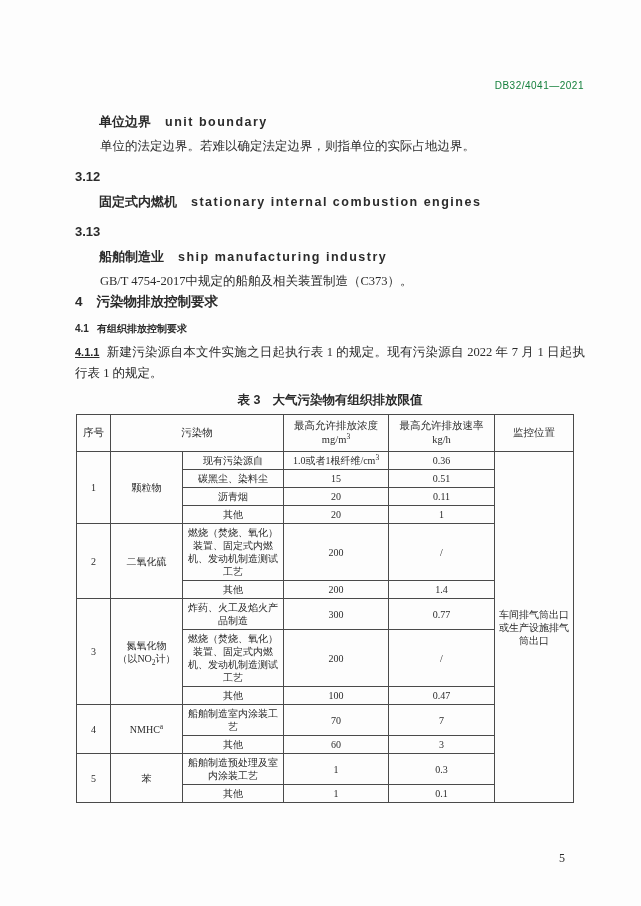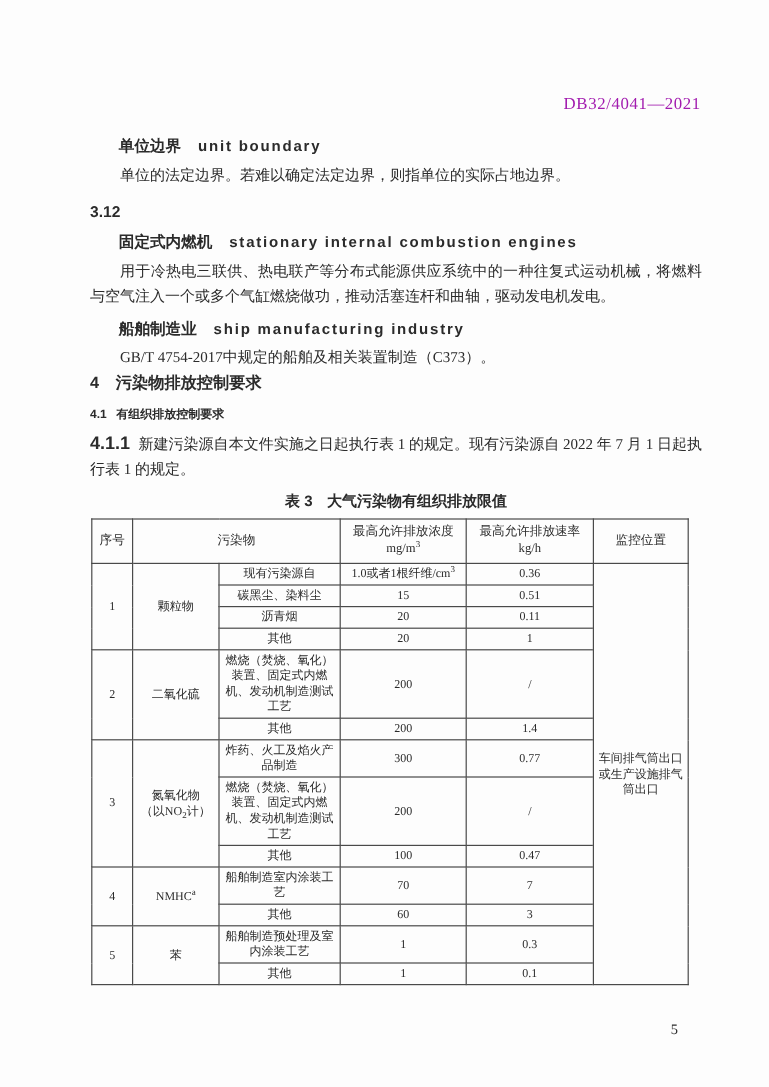--- a/index.html
+++ b/index.html
@@ -11,24 +11,24 @@
     margin: 0 auto;
     background: #fdfdfd;
     font-family: "Liberation Serif", serif;
     color: #2b2b2b;
     overflow: hidden;
   }
   .header-code {
     position: absolute;
     top: 80px;
     right: 57px;
-    font-size: 14px;
+    font-size: 10px;
     letter-spacing: 0.5px;
-    font-family: Liberation Serif, serif;
-    color: #a21caf;
+    font-family: Liberation Sans, sans-serif;
+    color: #15803d;
   }
   .content {
     position: absolute;
     left: 75px;
     right: 56px;
     top: 112px;
     display: flow-root;
   }
   .term {
     font-family: "Liberation Sans", sans-serif;
@@ -74,22 +74,23 @@
   .p411 {
     font-size: 12.5px;
     line-height: 21px;
     text-align: justify;
     margin-top: 4px;
     text-indent: 0;
   }
   .p411 .cnum {
     font-family: "Liberation Sans", sans-serif;
     font-weight: bold;
-    font-size: 15px;
+    font-size: 11px;
     margin-right: 7px;
+    text-decoration: underline;
   }
   .table-title {
     font-family: "Liberation Sans", sans-serif;
     font-weight: bold;
     font-size: 12.5px;
     text-align: center;
     margin-top: 8px;
   }
   .table-title .ttxt { margin-left: 12px; text-align: right; }
   table.limits {
@@ -137,22 +138,22 @@
   <div class="content">
 
     <p class="term"><span>单位边界</span><span class="en">unit boundary</span></p>
 
     <p class="para">单位的法定边界。若难以确定法定边界，则指单位的实际占地边界。</p>
 
     <p class="clause">3.12</p>
 
     <p class="term"><span>固定式内燃机</span><span class="en">stationary internal combustion engines</span></p>
 
-    <p class="para two-line">用于冷热电三联供、热电联产等分布式能源供应系统中的一种往复式运动机械，将燃料与空气注入一个或多个气缸燃烧做功，推动活塞连杆和曲轴，驱动发电机发电。</p>
-
+
+    <p class="clause">3.13</p>
 
     <p class="term"><span>船舶制造业</span><span class="en">ship manufacturing industry</span></p>
 
     <p class="para">GB/T 4754-2017中规定的船舶及相关装置制造（C373）。</p>
 
     <p class="h1"><span>4</span><span class="htxt">污染物排放控制要求</span></p>
 
     <p class="h2"><span>4.1</span><span class="htxt2">有组织排放控制要求</span></p>
 
     <p class="p411"><span class="cnum">4.1.1</span><span>新建污染源自本文件实施之日起执行表 1 的规定。现有污染源自 2022 年 7 月 1 日起执行表 1 的规定。</span></p>

